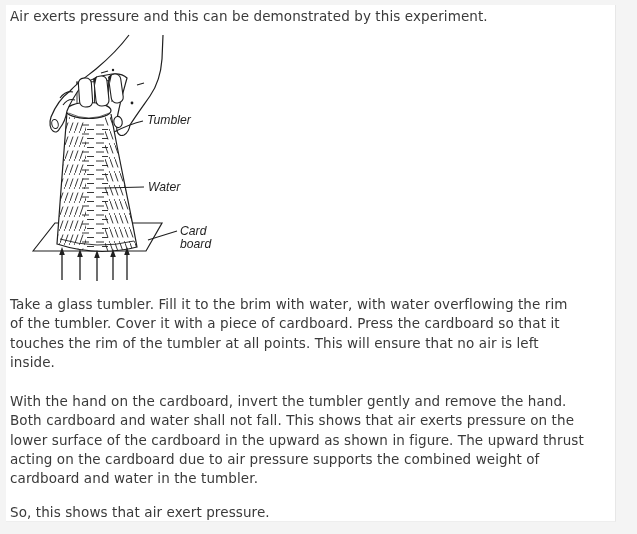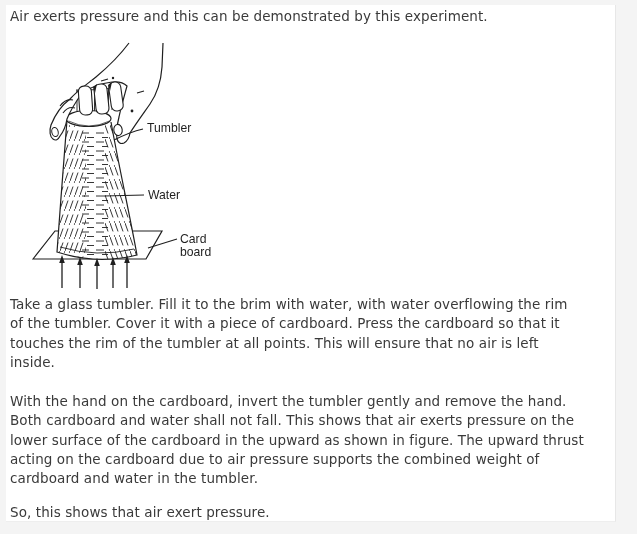--- a/index.html
+++ b/index.html
@@ -15,21 +15,21 @@
   }
   .para{
     position:absolute;left:10px;width:630px;
     font-size:13.5px;line-height:19.3px;color:#3a3a3a;
     white-space:pre-line;letter-spacing:0.1px;
   }
   #p-intro{top:7px;}
   #p-setup{top:295px;}
   #p-result{top:392px;}
   #p-conclusion{top:503px;}
-  .figure-wrap{position:absolute;left:20px;top:41px;width:210px;height:254px;}
+  .figure-wrap{position:absolute;left:20px;top:33px;width:210px;height:254px;font-style:italic;}
   svg text{
     font-family:"Liberation Sans","DejaVu Sans",sans-serif;
     font-size:12.2px;fill:#1f1f1f;
   }
 </style>
 </head>
 <body>
 
 <div class="panel"></div>
 

